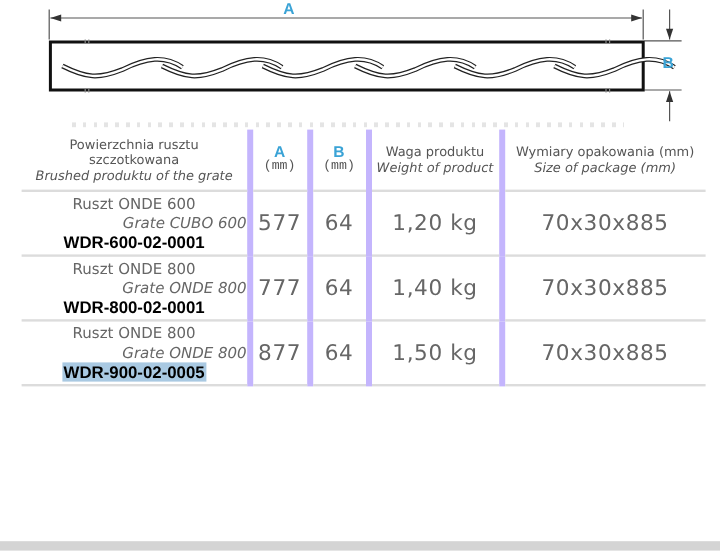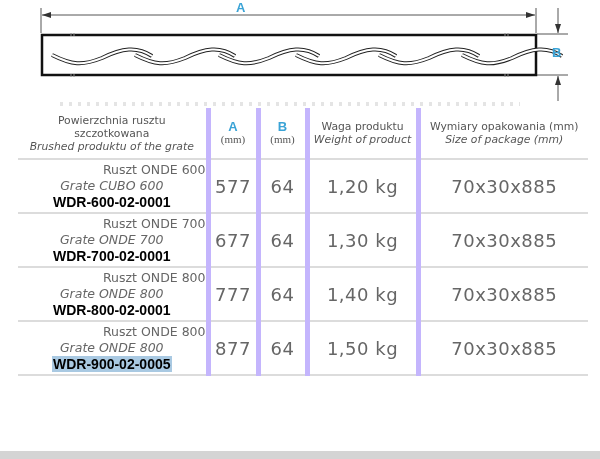--- a/index.html
+++ b/index.html
@@ -17,25 +17,25 @@
     
     .table-wrap { position: absolute; left: 18px; top: 108px; width: 572px; }
     .title-band { height: 18px; background: #d6d6d6; text-align: center; font-size: 11.5px; line-height: 18px; color: #555; letter-spacing: -0.2px; }
     .title-band .en { font-style: italic; }
     table { border-collapse: collapse; width: 570px; table-layout: fixed; }
     td, th { border-bottom: 2px solid #dcdcdc; border-right: 5px solid #c4b5fd; text-align: center; vertical-align: middle; font-weight: normal; }
     td:last-child, th:last-child { border-right: none; }
     th { height: 51px; font-size: 10.8px; color: #555; line-height: 13px; }
     th .it { font-style: italic; }
     th .blue { color: #3aa3d6; font-weight: bold; font-size: 13px; font-family: "Liberation Sans", sans-serif; }
-    th .mm { font-family: Liberation Serif, serif; font-size: 11px; }
+    th .mm { font-family: Liberation Mono, monospace; font-size: 11px; }
     td { height: 54px; font-size: 12.5px; color: #666; }
     .prod { line-height: 16px; font-size: 12.5px; color: #666; }
-    .prod .pl { display: block; text-align: right; }
-    .prod .en { display: block; font-style: italic; }
+    .prod .pl { display: block; }
+    .prod .en { display: block; font-style: italic; text-align: right; }
     .prod .code { display: block; font-weight: bold; color: #000000; font-family: "Liberation Sans", sans-serif; font-size: 14px; }
     .prod .code.sel { display: inline-block; background: #a9c9e2; padding: 0 1px; }
     .num { font-size: 18px; color: #666; letter-spacing: 0.5px; }
     .bottom-band { position: absolute; left: 0; top: 451px; width: 600px; height: 8px; background: #d4d4d4; }
   </style>
 </head>
 <body>
 
 <div class="drawing">
   <svg width="600" height="108" viewBox="0 0 600 108">
@@ -139,31 +139,20 @@
           <span class="en">Grate CUBO 600</span>
           <span class="code">WDR-600-02-0001</span>
         </td>
         <td class="num">577</td>
         <td class="num">64</td>
         <td class="num">1,20 kg</td>
         <td class="num">70x30x885</td>
       </tr>
       <tr>
         <td class="prod">
-          <span class="pl">Ruszt ONDE  700</span>
-          <span class="en">Grate ONDE  700</span>
-          <span class="code">WDR-700-02-0001</span>
-        </td>
-        <td class="num">677</td>
-        <td class="num">64</td>
-        <td class="num">1,30 kg</td>
-        <td class="num">70x30x885</td>
-      </tr>
-      <tr>
-        <td class="prod">
           <span class="pl">Ruszt ONDE  800</span>
           <span class="en">Grate ONDE  800</span>
           <span class="code">WDR-800-02-0001</span>
         </td>
         <td class="num">777</td>
         <td class="num">64</td>
         <td class="num">1,40 kg</td>
         <td class="num">70x30x885</td>
       </tr>
       <tr>

